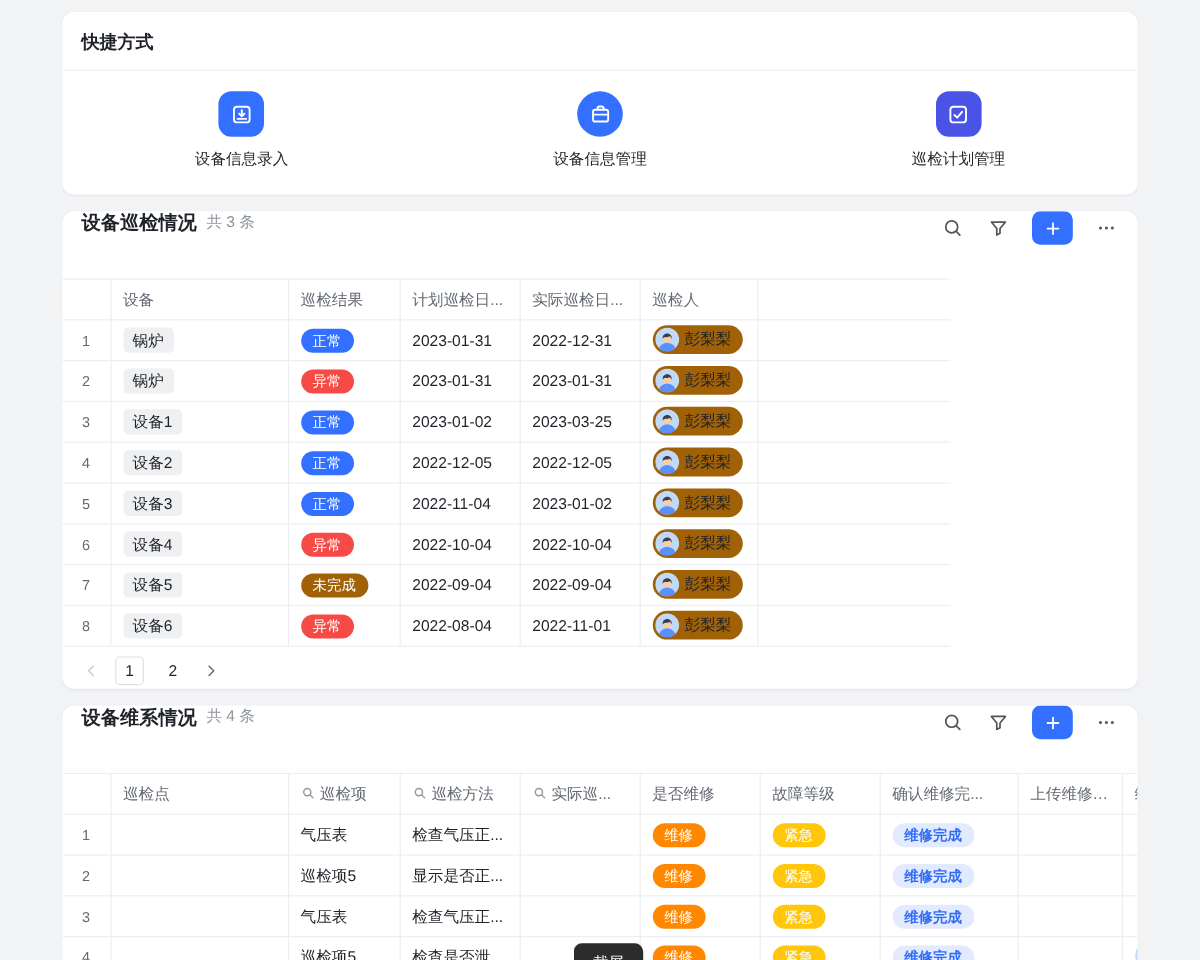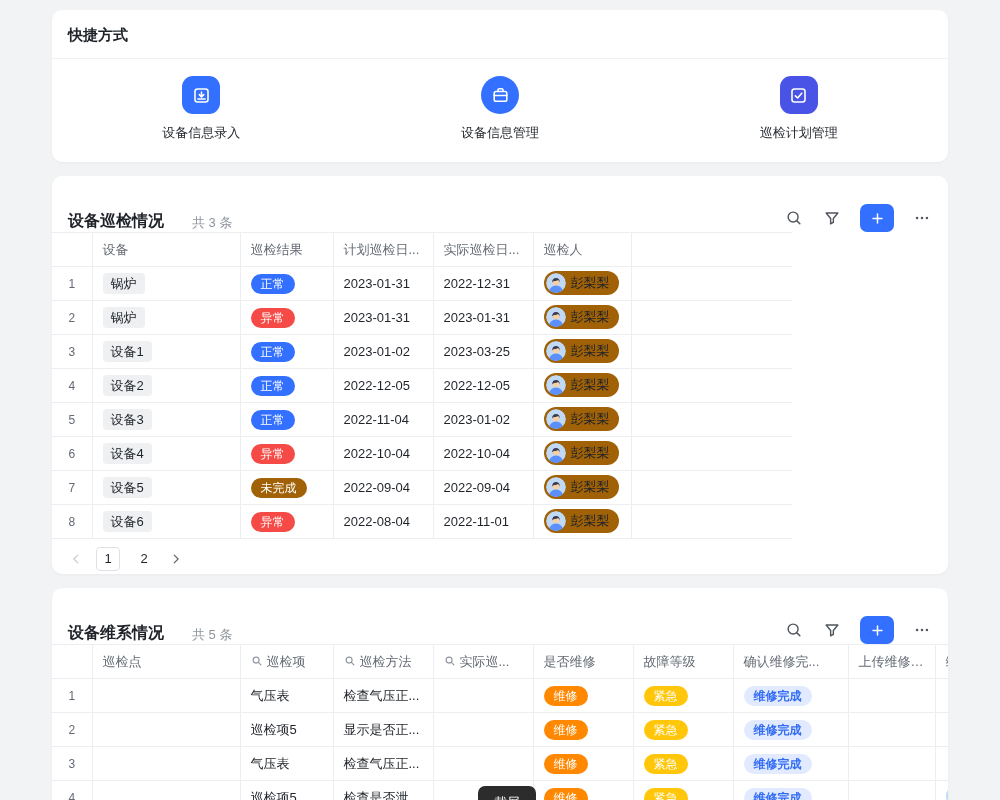--- a/index.html
+++ b/index.html
@@ -19,21 +19,21 @@
   
   .sc-title-row{padding:16px 16px 13px;border-bottom:1px solid #f0f1f3;}
   .sc-title{font-size:15px;font-weight:bold;}
   .shortcut-row{display:flex;padding:17px 0 20px;}
   .shortcut{flex:1;display:flex;flex-direction:column;align-items:center;gap:10px;cursor:pointer;}
   .sc-icon{width:38px;height:38px;display:flex;align-items:center;justify-content:center;}
   .sc-icon.circle{border-radius:50%;}
   .sc-icon.rounded{border-radius:11px;}
   .sc-label{font-size:13px;color:#1f2329;}
   
-  .card-header{display:flex;align-items:flex-end;height:56px;padding:0 16px;gap:20px;}
+  .card-header{display:flex;align-items:flex-start;height:56px;padding:0 16px;}
   .card-title{font-size:16px;font-weight:bold;}
   .count{margin-left:8px;font-size:13px;color:#8f959e;}
   .actions{margin-left:auto;display:flex;align-items:center;gap:18px;}
   .icon-btn{width:20px;height:20px;color:#51565d;display:flex;align-items:center;justify-content:center;cursor:pointer;}
   .plus-btn{width:34px;height:28px;border:none;border-radius:7px;display:flex;align-items:center;justify-content:center;cursor:pointer;color:#fff;}
   table.grid{border-collapse:collapse;table-layout:fixed;font-size:13px;}
   table.grid th,table.grid td{
     height:33px;padding:0 10px;
     border-bottom:1px solid #eceef1;border-right:1px solid #eceef1;
     overflow:hidden;white-space:nowrap;text-overflow:ellipsis;
@@ -309,21 +309,21 @@
         <svg width="14" height="14" viewBox="0 0 20 20" fill="none" stroke="currentColor" stroke-width="1.8" stroke-linecap="round" stroke-linejoin="round">
             <path d="M7.5 4.5 13 10l-5.5 5.5"></path>
           </svg>
       </span>
     </div>
   </section>
 
   <section class="card">
     <div class="card-header">
       <span class="card-title">设备维系情况</span>
-      <span class="count">共 5 条</span>
+      <span class="count">共 4 条</span>
       <div class="actions">
         <span class="icon-btn">
           <svg width="18" height="18" viewBox="0 0 20 20" fill="none" stroke="currentColor" stroke-width="1.6" stroke-linecap="round">
               <circle cx="9" cy="9" r="5.5"></circle>
               <path d="M13.2 13.2l3.3 3.3"></path>
             </svg>
         </span>
         <span class="icon-btn">
           <svg width="18" height="18" viewBox="0 0 20 20" fill="none" stroke="currentColor" stroke-width="1.6" stroke-linejoin="round">
               <path d="M3.5 4.5h13l-5 6v4.4l-3 1.6v-6z"></path>

